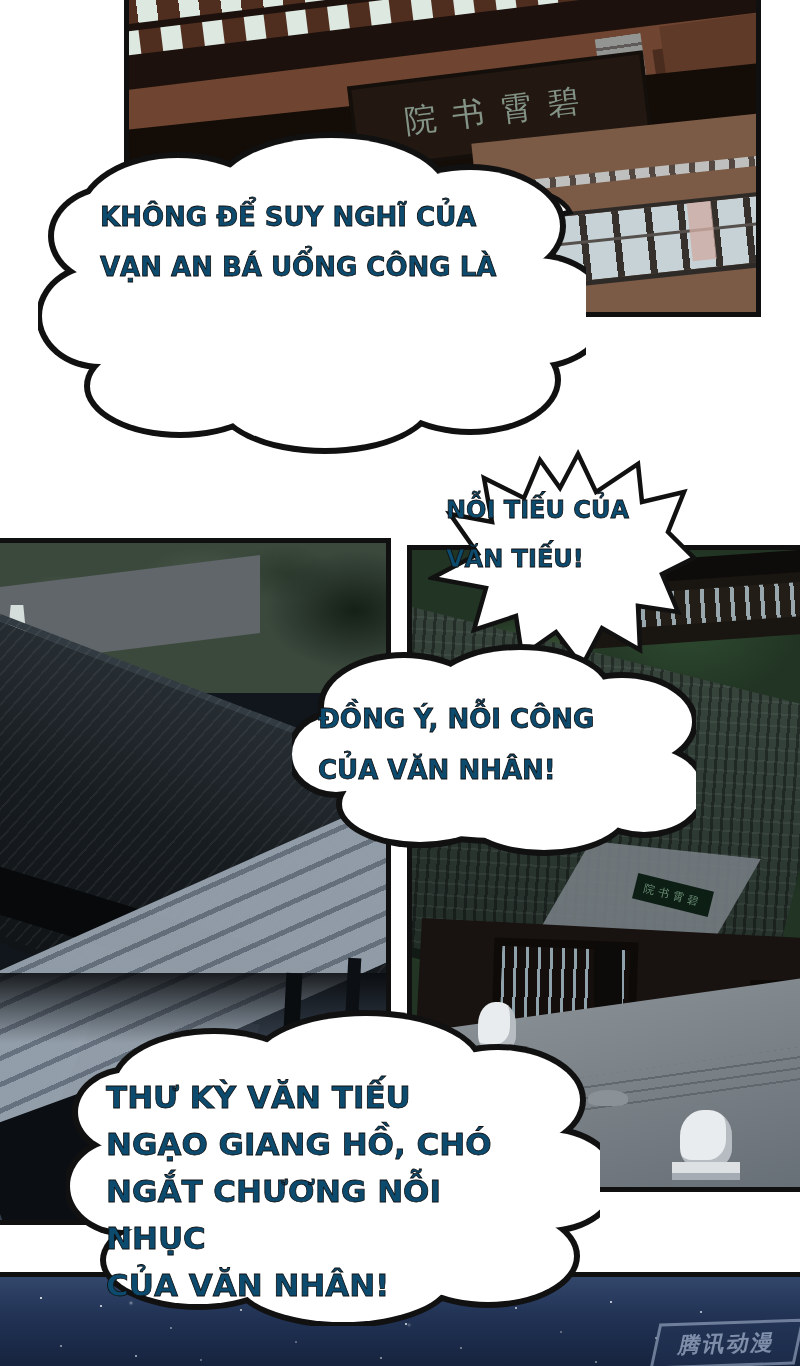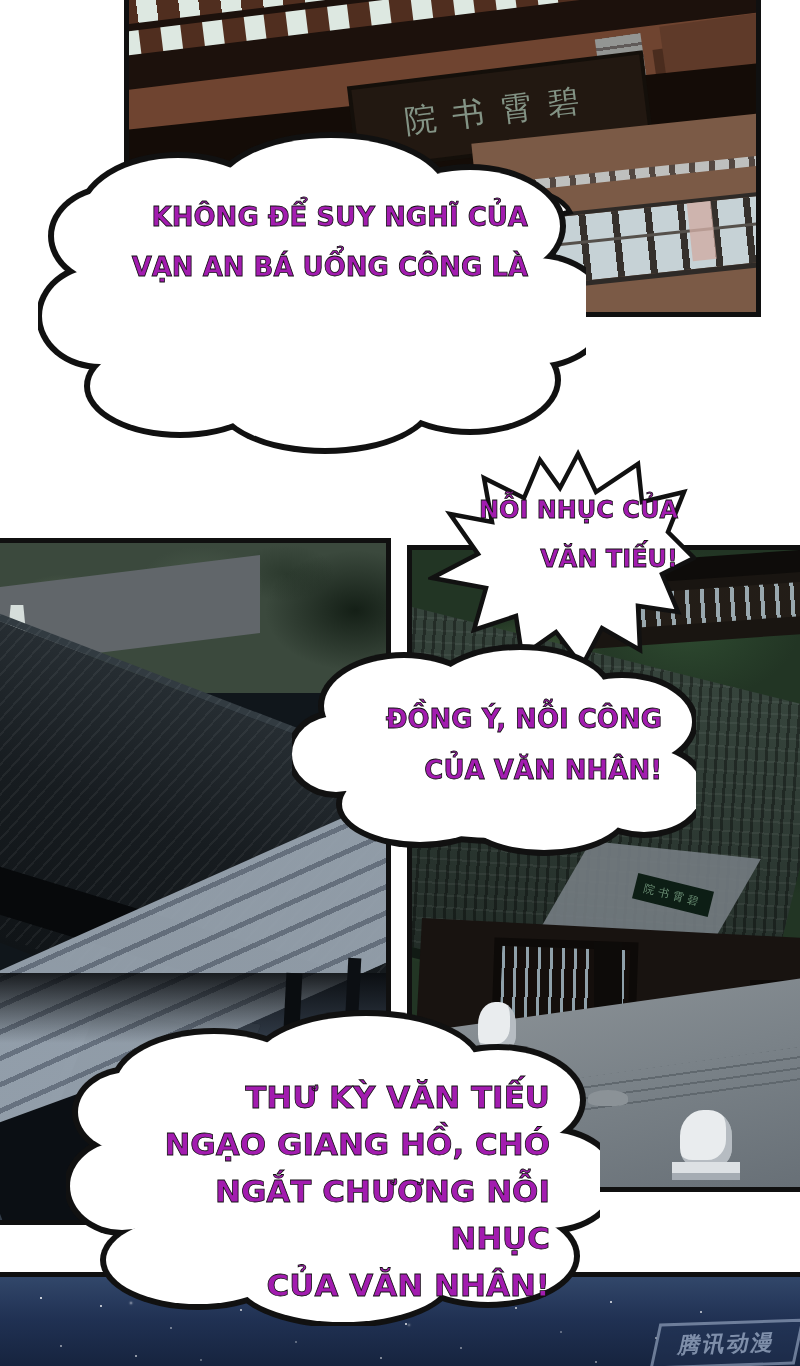--- a/index.html
+++ b/index.html
@@ -112,21 +112,21 @@
         340px 60px 0 rgba(255,255,255,.6),245px 70px 0 rgba(255,255,255,.5),
         440px 72px 0 rgba(255,255,255,.35),555px 64px 0 rgba(255,255,255,.55),
         90px 5px 2px rgba(255,255,255,.95),368px 27px 2px rgba(255,255,255,.6);}
   .watermark{left:655px;top:44px;width:138px;height:40px;transform:skewX(-14deg) rotate(-2deg);
              border:3px solid rgba(186,202,226,.5);background:rgba(40,58,92,.35);
              display:flex;align-items:center;justify-content:center;}
   .watermark span{color:rgba(186,202,226,.62);font-weight:bold;font-size:22px;letter-spacing:2px;
                   font-family:"DejaVu Serif",serif;}
   
   .bubble-svg{position:absolute;z-index:5;}
-  .bubble-text{position:absolute;z-index:6;color:#a21caf;font-weight:bold;text-align:right;
+  .bubble-text{position:absolute;z-index:6;color:#0c4a6e;font-weight:bold;text-align:left;
                font-family:"DejaVu Sans",sans-serif;-webkit-text-stroke:.8px #101010;}
   #text-b1{left:100px;top:192px;width:428px;font-size:26px;line-height:50px;}
   #text-b2{left:446px;top:486px;width:232px;font-size:24px;line-height:49px;}
   #text-b3{left:318px;top:694px;width:344px;font-size:26px;line-height:51px;}
   #text-b4{left:106px;top:1074px;width:444px;font-size:31px;line-height:47px;}
   .ink{fill:#111111;}
   .paper{fill:#ffffff;}
 </style>
 </head>
 <body>
@@ -235,21 +235,21 @@
   </svg>
   <div class="bubble-text" id="text-b1">
     <div>KHÔNG ĐỂ SUY NGHĨ CỦA</div>
     <div>VẠN AN BÁ UỔNG CÔNG LÀ</div>
   </div>
 
   <svg class="bubble-svg" style="left:428px;top:448px;" width="268" height="222" viewBox="0 0 268 222">
     <polygon points="150,6 168,44 210,16 214,54 256,44 240,84 266,110 234,126 250,164 210,158 212,202 174,180 154,218 128,184 94,208 88,168 46,182 58,140 4,130 50,106 22,66 64,74 56,30 96,50 112,12 132,40" fill="#ffffff" stroke="#111111" stroke-width="4.5" stroke-linejoin="miter"></polygon>
   </svg>
   <div class="bubble-text" id="text-b2">
-    <div>NỖI NHỤC CỦA</div>
+    <div>NỖI TIẾU CỦA</div>
     <div>VĂN TIẾU!</div>
   </div>
 
   <svg class="bubble-svg" style="left:292px;top:642px;" width="404" height="218" viewBox="0 0 404 218">
     <g class="ink">
       <ellipse cx="202" cy="110" rx="172" ry="92"></ellipse>
       <ellipse cx="112" cy="64" rx="86" ry="54"></ellipse>
         <ellipse cx="228" cy="52" rx="94" ry="50"></ellipse>
       <ellipse cx="330" cy="80" rx="76" ry="50"></ellipse>
         <ellipse cx="352" cy="148" rx="64" ry="48"></ellipse>

